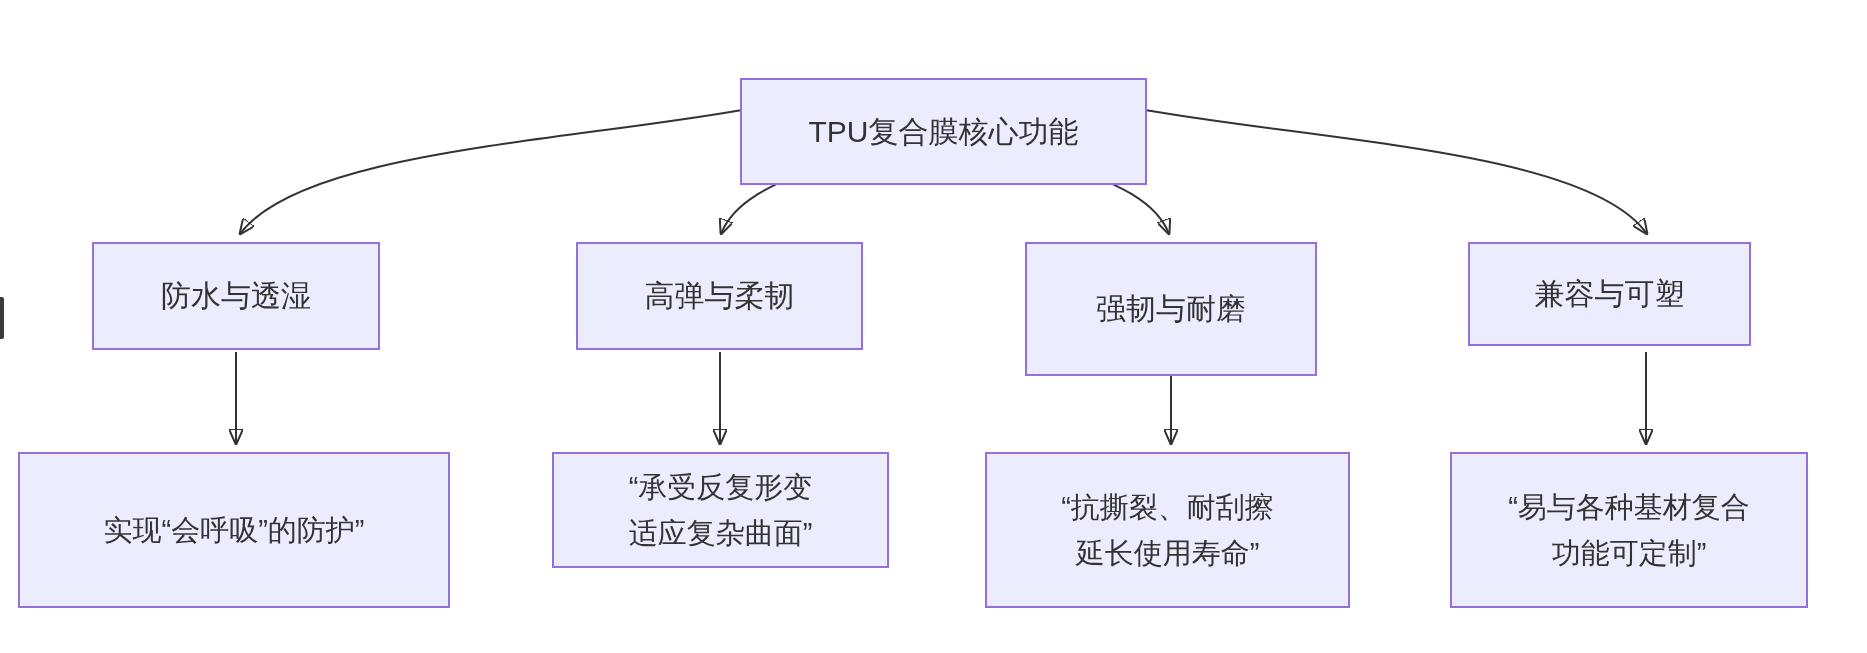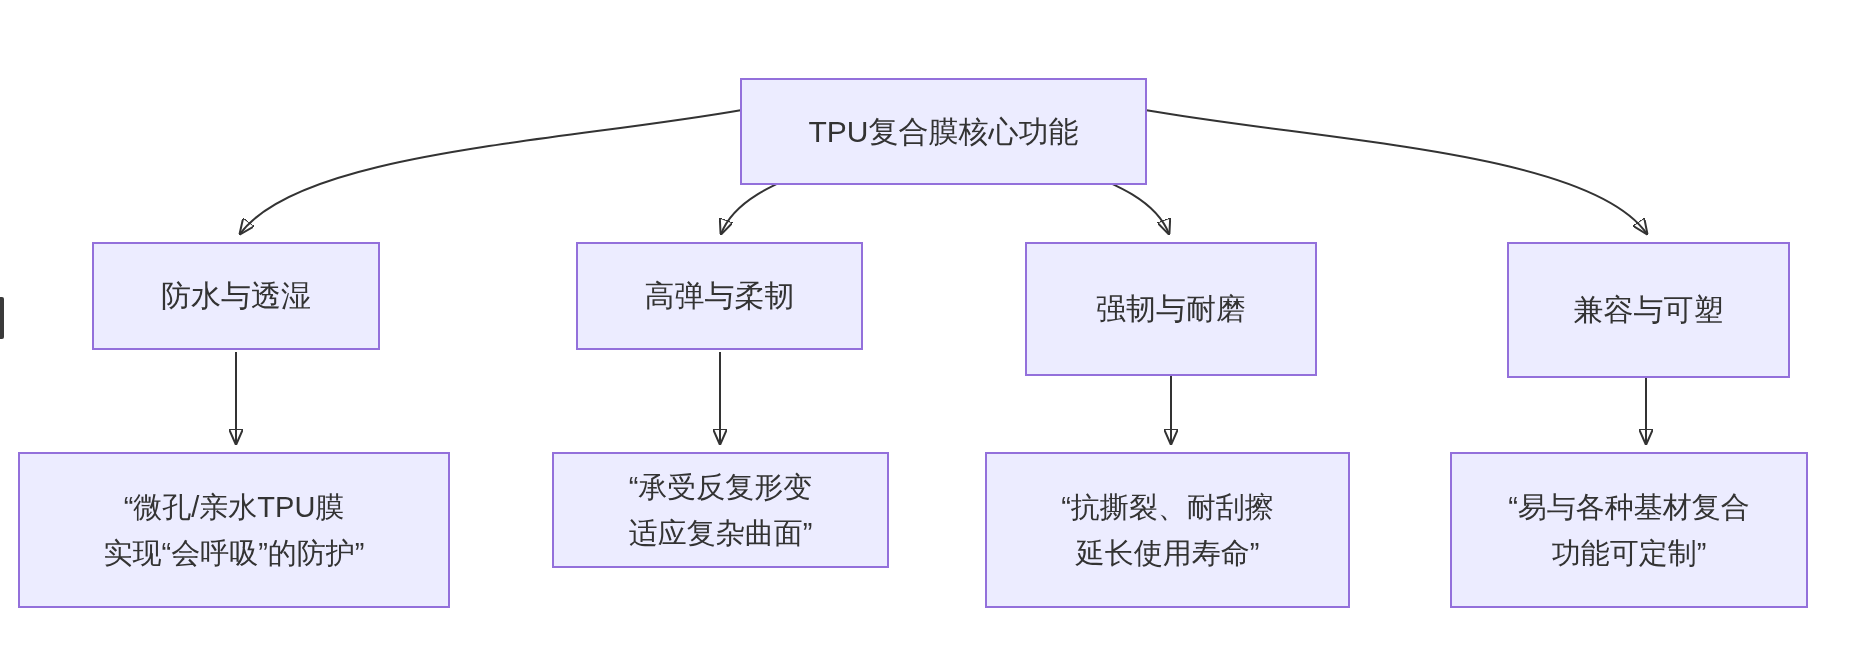--- a/index.html
+++ b/index.html
@@ -88,26 +88,25 @@
 
   <div class="node" style="left:92px; top:242px; width:288px; height:108px;">
     <span class="label">防水与透湿</span>
   </div>
   <div class="node" style="left:576px; top:242px; width:287px; height:108px;">
     <span class="label">高弹与柔韧</span>
   </div>
   <div class="node" style="left:1025px; top:242px; width:292px; height:134px;">
     <span class="label">强韧与耐磨</span>
   </div>
-  <div class="node" style="left:1507px; top:242px; width:283px; height:136px;">
+  <div class="node" style="left:1468px; top:242px; width:283px; height:104px;">
     <span class="label">兼容与可塑</span>
   </div>
 
   <div class="node" style="left:18px; top:452px; width:432px; height:156px;">
-    <span class="detail-line">“微孔/亲水TPU膜</span>
     <span class="detail-line">实现“会呼吸”的防护”</span>
   </div>
   <div class="node" style="left:552px; top:452px; width:337px; height:116px;">
     <span class="detail-line">“承受反复形变</span>
     <span class="detail-line">适应复杂曲面”</span>
   </div>
   <div class="node" style="left:985px; top:452px; width:365px; height:156px;justify-content:center;">
     <span class="detail-line">“抗撕裂、耐刮擦</span>
     <span class="detail-line">延长使用寿命”</span>
   </div>

